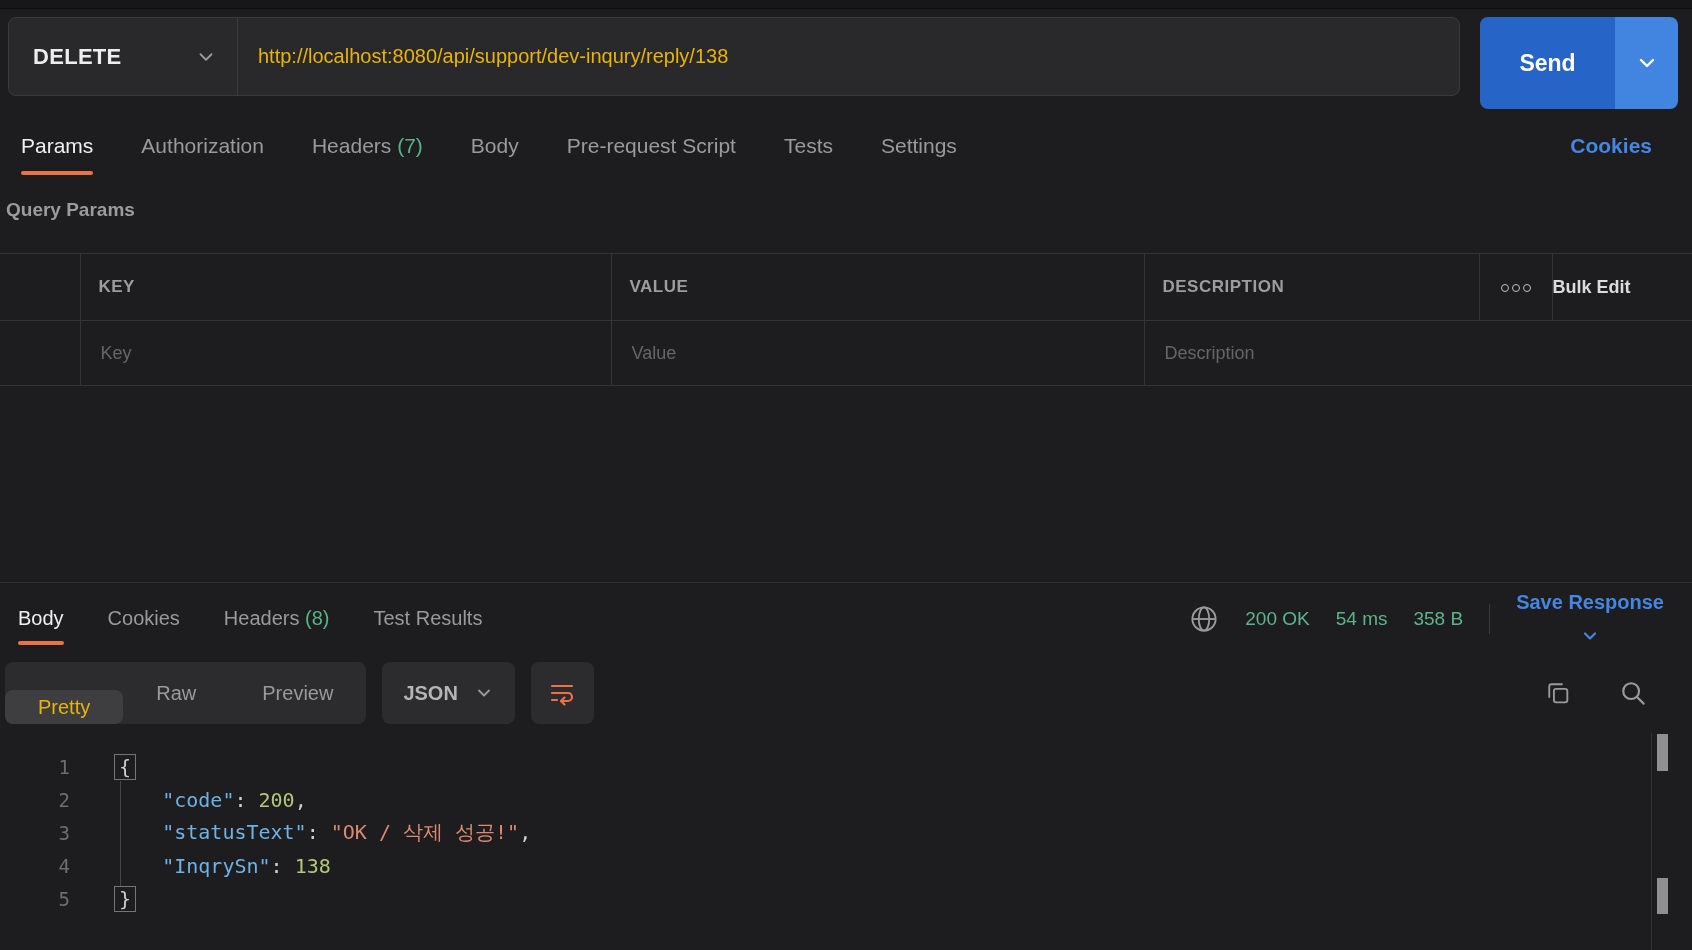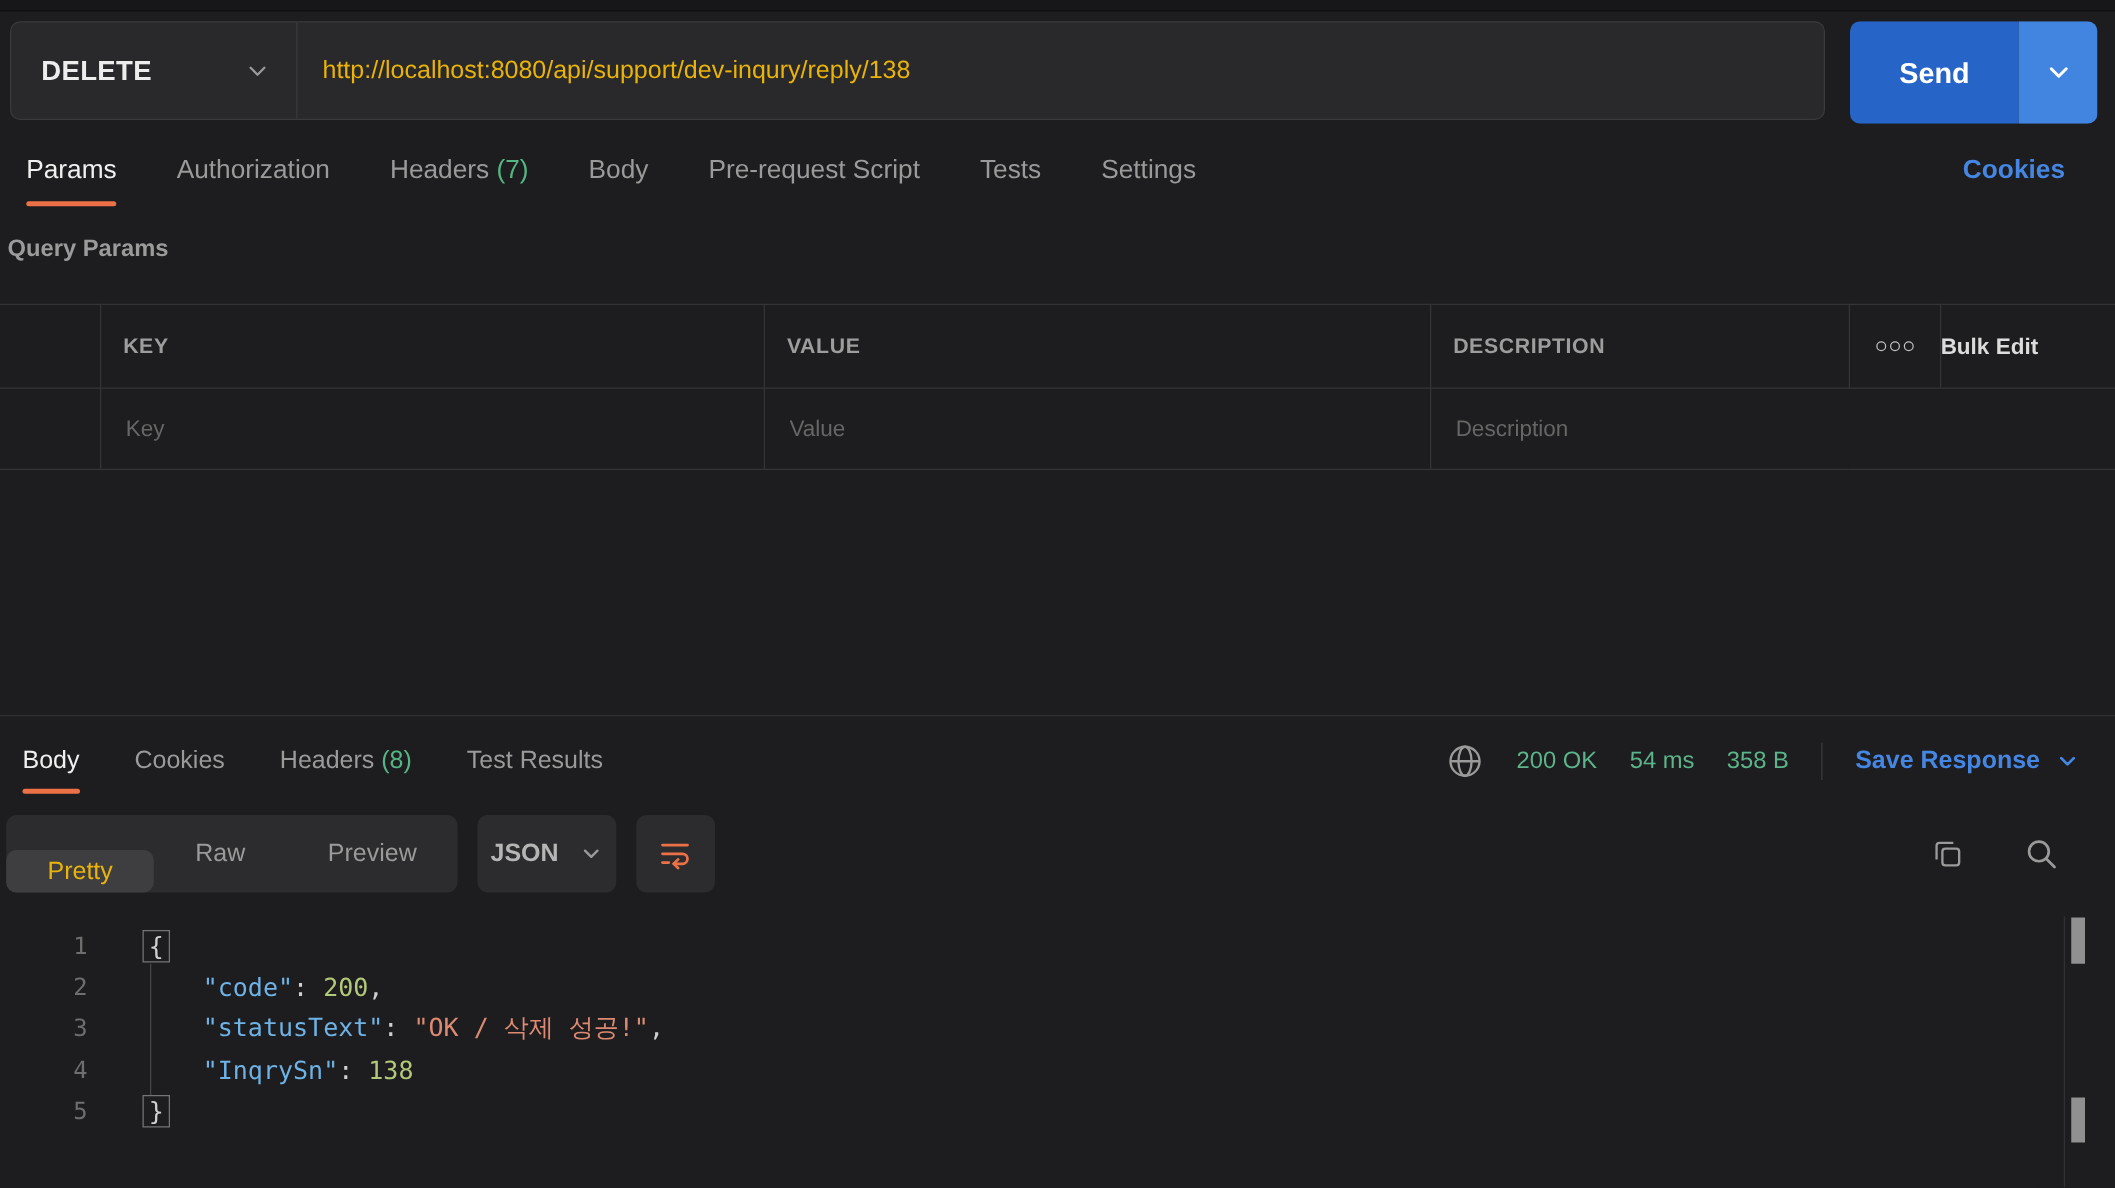--- a/index.html
+++ b/index.html
@@ -17,21 +17,21 @@
   .top-edge{height:9px;background:#171719;border-bottom:1px solid #0e0e0f;}
 
   
   .topbar{display:flex;padding:8px 14px 0 8px;gap:20px;align-items:stretch;}
   .url-box{flex:1;height:79px;background:#29292b;border:1px solid #3a3a3c;border-radius:8px;display:flex;}
   .method{width:229px;display:flex;align-items:center;justify-content:space-between;
           padding:0 20px 0 24px;border-right:1px solid #3a3a3c;cursor:pointer;gap:48px;}
   .method-label{font-size:22px;font-weight:700;color:#ededed;letter-spacing:.3px;}
   .url-input{flex:1;background:transparent;border:none;outline:none;color:#eab308;
              font-size:20px;padding:0 20px;font-family:"Liberation Sans",sans-serif;}
-  .send-btn{width:198px;height:82px;border-radius:8px;overflow:hidden;display:flex;cursor:pointer;flex:0 0 auto;text-align:center;}
+  .send-btn{width:198px;height:92px;border-radius:8px;overflow:hidden;display:flex;cursor:pointer;flex:0 0 auto;text-align:center;}
   .send-main{flex:1;background:var(--send-blue);color:#fff;font-size:23px;font-weight:700;
              display:flex;align-items:center;justify-content:center;}
   .send-caret{width:63px;background:var(--send-caret-blue);display:flex;align-items:center;justify-content:center;}
 
   
   .req-tabs{display:flex;align-items:center;height:74px;padding:0 40px 0 21px;gap:48px;}
   .tab{font-size:21px;color:#9a9a9a;cursor:pointer;position:relative;white-space:nowrap;}
   .tab .count{color:var(--count-green);}
   .tab.active{color:#f0f0f0;}
   .tab.active::after{content:"";position:absolute;left:0;right:0;bottom:-17px;height:4px;
@@ -60,29 +60,29 @@
 
   
   .resp-bar{border-top:1px solid #303032;height:72px;display:flex;align-items:center;
             padding:0 28px 0 18px;gap:44px;}
   .resp-bar .tab{font-size:20px;}
   .resp-bar .tab.active::after{bottom:-15px;}
   .resp-meta{margin-left:auto;display:flex;align-items:center;gap:26px;}
   .status-green{color:var(--green);font-size:19px;}
   .meta-divider{width:1px;height:30px;background:#3a3a3c;}
   .save-response{color:var(--link-blue);font-size:20px;font-weight:700;display:flex;
-                 gap:12px;align-items:center;cursor:pointer;}
+                 gap:12px;align-items:center;cursor:pointer;flex-direction:column;}
 
   
   .resp-toolbar{margin-top:8px;display:flex;align-items:center;padding:0 44px 0 5px;gap:16px;}
   .segmented{display:flex;background:#2c2c2e;border-radius:8px;height:62px;}
   .segment{padding:0 33px;display:flex;align-items:center;font-size:20px;color:#9a9a9a;
            cursor:pointer;border-radius:8px;}
   .segment.active{background:#3e3e41;color:#eab308;margin-top:28px;}
-  .json-btn{background:#2c2c2e;border-radius:8px;height:62px;padding:0 10px;display:flex;
+  .json-btn{background:#2c2c2e;border-radius:8px;height:62px;padding:0 21px;display:flex;
             align-items:center;gap:16px;color:#b5b5b5;font-size:20px;font-weight:600;cursor:pointer;}
   .wrap-btn{background:#2c2c2e;border-radius:8px;height:62px;width:63px;display:flex;
             align-items:center;justify-content:center;cursor:pointer;}
   .toolbar-icons{margin-left:auto;display:flex;gap:46px;align-items:center;}
   .icon-btn{cursor:pointer;display:flex;align-items:center;}
 
   
   .code-area{position:relative;margin-top:26px;
              font-family:"DejaVu Sans Mono","Liberation Mono",monospace;font-size:20px;}
   .code-line{display:flex;height:33px;align-items:center;}

